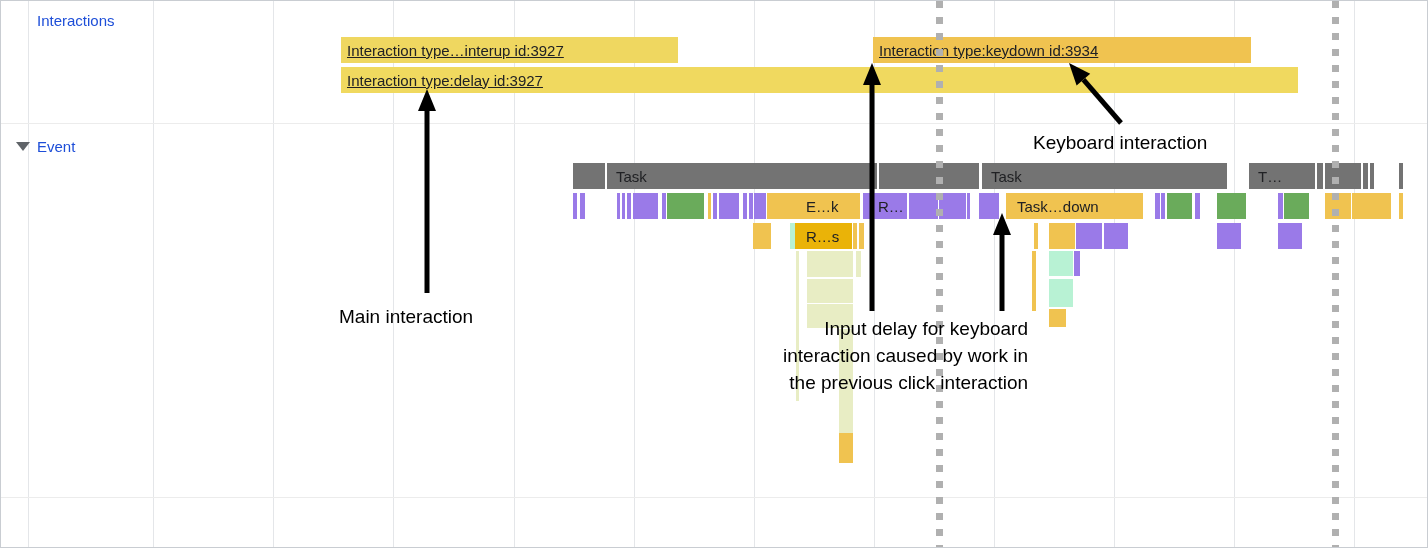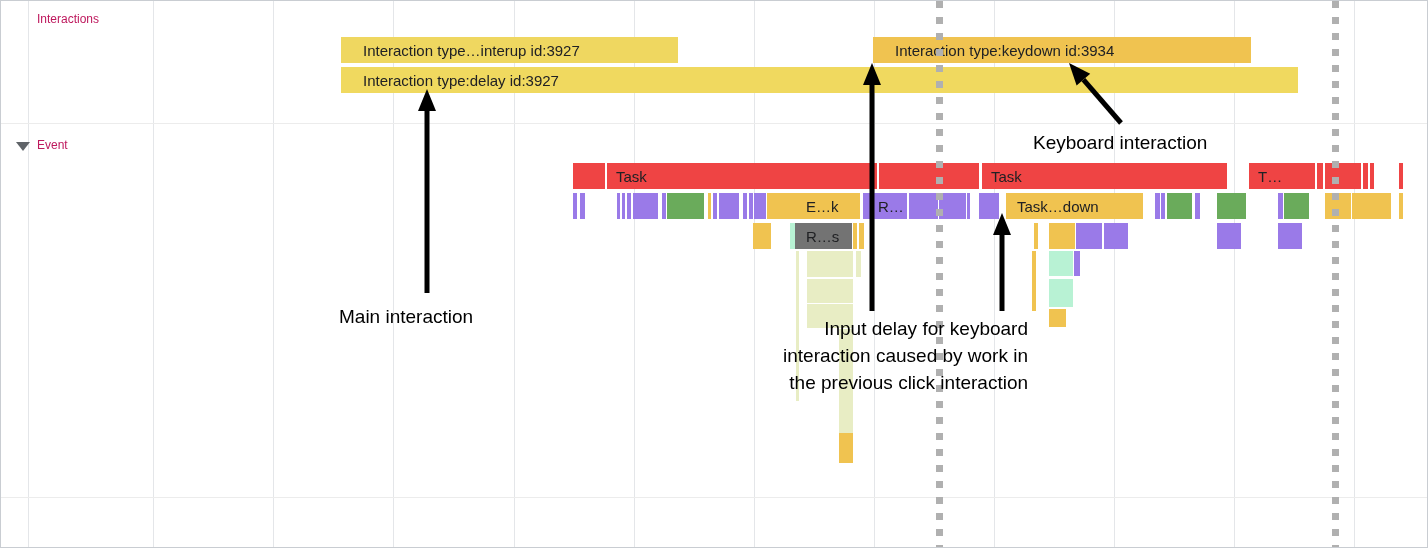--- a/index.html
+++ b/index.html
@@ -18,22 +18,22 @@
     overflow:hidden;
   }
 
   
   .vgrid { position:absolute; top:0; bottom:0; width:1px; background:#e4e6e9; }
   .hrule { position:absolute; left:0; right:0; height:1px; background:#ececec; }
 
   
   .track-label {
     position:absolute;
-    font-size:12px;
-    color:#be185d;
+    font-size:15px;
+    color:#1d4ed8;
     white-space:nowrap;
     line-height:1;
   }
   .tri {
     position:absolute;
     width:0; height:0;
     border-left:7px solid transparent;
     border-right:7px solid transparent;
     border-top:9px solid #5f6368;
   }
@@ -42,30 +42,30 @@
   .ibar {
     position:absolute;
     height:26px;
     display:flex;
     align-items:center;
     overflow:hidden;
     font-size:15px;
     color:#202124;
     white-space:nowrap;
   }
-  .ibar span { padding-left:22px; }
+  .ibar span { padding-left:6px;text-decoration:underline; }
   .ibar.light { background:#efd760; }
   .ibar.lighter { background:#f0d95f; }
   .ibar.dark { background:#f0c350; }
 
   
   .fblock { position:absolute; }
   .ftask {
     position:absolute;
-    background:#ef4444;
+    background:#737373;
     height:26px;
     display:flex; align-items:center;
     font-size:15px; color:#202124;
     overflow:hidden; white-space:nowrap;
   }
   .ftask span { padding-left:9px; }
   .flabel {
     position:absolute;
     display:flex; align-items:center;
     font-size:15px; color:#202124;
@@ -213,21 +213,21 @@
       <div class="fblock" style="left: 1031px; top: 250px; width: 4px; height: 60px; background: rgb(240, 195, 80);"></div>
       <div class="flabel" style="left: 794px; top: 192px; width: 65px; height: 26px; background: rgb(240, 195, 80);">
         <span>E…k</span>
       </div>
       <div class="flabel" style="left: 866px; top: 192px; width: 40px; height: 26px; background: rgb(154, 122, 232);">
         <span>R…</span>
       </div>
       <div class="flabel" style="left: 1005px; top: 192px; width: 137px; height: 26px; background: rgb(240, 195, 80);">
         <span>Task…down</span>
       </div>
-      <div class="flabel" style="left: 794px; top: 222px; width: 57px; height: 26px; background: #737373;">
+      <div class="flabel" style="left: 794px; top: 222px; width: 57px; height: 26px; background: #eab308;">
         <span>R…s</span>
       </div>
     </div>
 
   <div id="dashes">
       <div class="dashmark" style="left: 935px;"></div>
       <div class="dashmark" style="left: 1331px;"></div>
     </div>
 
   <div id="annos">

